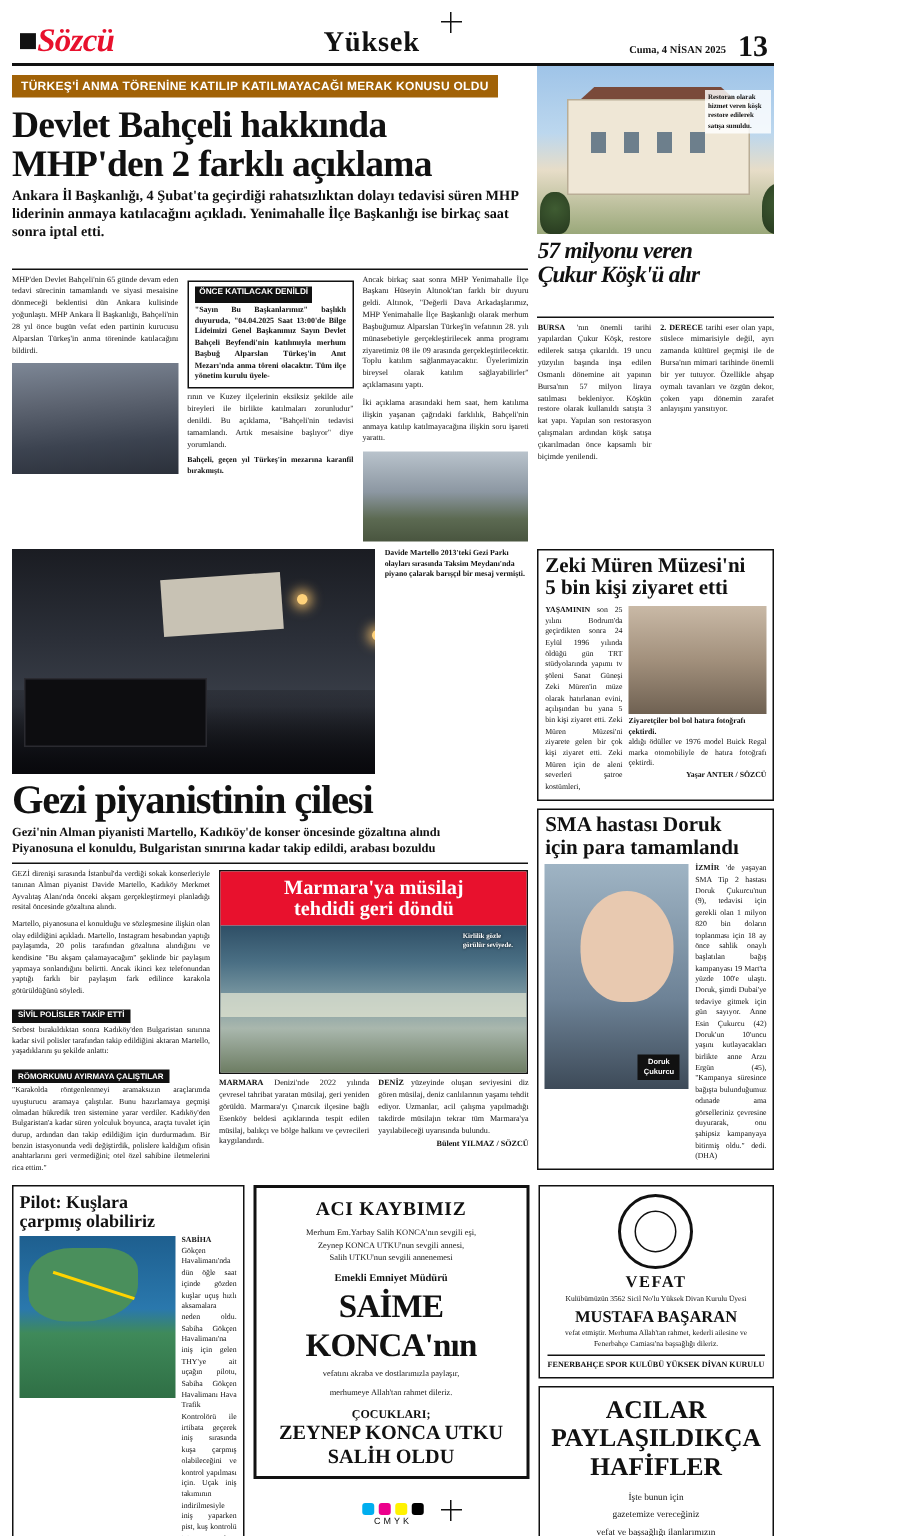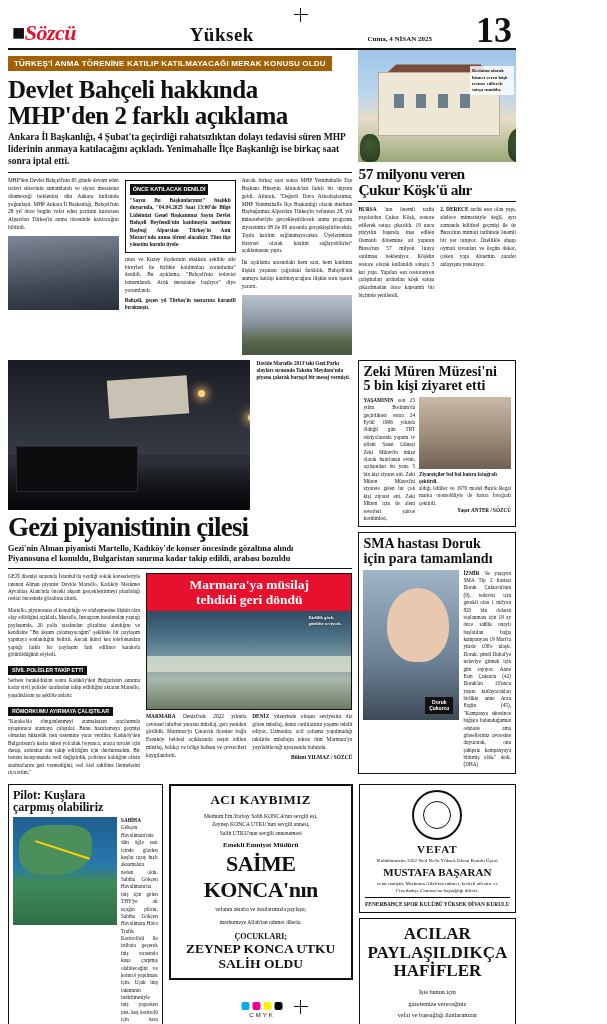--- a/index.html
+++ b/index.html
@@ -13,32 +13,32 @@
   }
   .page{position:relative;width:524px;height:1024px;box-sizing:border-box;padding:0 8px;}
 
   
   .masthead{display:flex;align-items:flex-end;justify-content:space-between;padding:14px 4px 2px 4px;border-bottom:2px solid #111;}
   .logo{font-family:"Liberation Serif",serif;font-weight:bold;font-size:22px;font-style:italic;color:#e8112d;letter-spacing:-0.5px;}
   .logo .dot{color:#111;font-style:normal;}
   .section-title{font-size:19px;font-weight:bold;letter-spacing:0.5px;}
   .mast-right{display:flex;align-items:flex-end;gap:8px;}
   .mast-date{font-size:7px;font-weight:bold;padding-bottom:3px;}
-  .page-num{font-size:36px;font-weight:bold;line-height:0.9;margin-left:36px;}
+  .page-num{font-size:20px;font-weight:bold;line-height:0.9;}
 
   
   .kicker{background:#a16207;color:#fff;font-family:"Liberation Sans",sans-serif;font-weight:bold;font-size:8px;padding:3px 6px;display:inline-block;margin:6px 0 4px 0;letter-spacing:0.2px;}
 
   
   .top-wrap{display:flex;gap:6px;}
   .top-left{width:400px;}
   .top-right{width:183px;}
 
   .headline{font-family:"Liberation Serif",serif;font-weight:bold;font-size:25px;line-height:1.02;letter-spacing:-0.5px;color:#111;margin:2px 0 4px 0;}
-  .subhead{font-size:9.5px;line-height:1.25;font-weight:bold;color:#111;border-bottom:1px solid #111;padding-bottom:4px;margin-bottom:4px;}
+  .subhead{font-size:9.5px;line-height:1.25;font-weight:bold;color:#111;border-bottom:1px solid #111;padding-bottom:17px;margin-bottom:4px;}
 
   .cols3{display:flex;gap:6px;font-size:5.4px;line-height:1.45;text-align:justify;}
   .cols3 .c{flex:1;}
   .cols2{display:flex;gap:6px;font-size:5.4px;line-height:1.45;text-align:justify;}
   .cols2 .c{flex:1;}
 
   .boxed{border:1px solid #111;padding:3px 4px;margin-top:3px;}
   .boxed .bt{background:#111;color:#fff;font-family:"Liberation Sans",sans-serif;font-size:5.5px;font-weight:bold;padding:1.5px 3px;display:inline-block;margin-bottom:2px;}
   .boxed p{margin:0;font-size:5.3px;line-height:1.4;text-align:justify;font-weight:bold;}
 
@@ -184,21 +184,21 @@
         <div class="mansion-roof"></div>
         <div class="mansion-house"></div>
         <div class="mansion-win" style="left:36px;top:44px;"></div>
         <div class="mansion-win" style="left:58px;top:44px;"></div>
         <div class="mansion-win" style="left:80px;top:44px;"></div>
         <div class="mansion-win" style="left:102px;top:44px;"></div>
         <div class="mansion-tree" style="left:150px;"></div>
         <div class="mansion-tree" style="left:2px;width:20px;height:28px;"></div>
         <div style="position:absolute;right:2px;top:16px;width:40px;font-size:4.6px;line-height:1.35;font-weight:bold;color:#111;background:rgba(255,255,255,.82);padding:2px;">Restoran olarak hizmet veren köşk restore edilerek satışa sunuldu.</div>
       </div>
-      <div class="headline" style="font-size:15.5px;margin-top:4px;border-bottom:1px solid #111;padding-bottom:3px;">
+      <div class="headline" style="font-size:15.5px;margin-top:4px;border-bottom:1px solid #111;padding-bottom:19px;font-style:italic;">
         <div>57 milyonu veren</div>
         <div>Çukur Köşk'ü alır</div>
       </div>
       <div class="cols2" style="margin-top:3px;">
         <div class="c">
           <p><span class="src">BURSA</span> <span>'nın önemli tarihi yapılardan Çukur Köşk, restore edilerek satışa çıkarıldı. 19 uncu yüzyılın başında inşa edilen Osmanlı dönemine ait yapının Bursa'nın 57 milyon liraya satılması bekleniyor. Köşkün restore olarak kullanıldı satışta 3 kat yapı. Yapılan son restorasyon çalışmaları ardından köşk satışa çıkarılmadan önce kapsamlı bir biçimde yenilendi.</span></p>
         </div>
         <div class="c">
           <p><span class="src">2. DERECE</span> <span>tarihi eser olan yapı, süslece mimarisiyle değil, ayrı zamanda kültürel geçmişi ile de Bursa'nın mimari tarihinde önemli bir yer tutuyor. Özellikle ahşap oymalı tavanları ve özgün dekor, çoken yapı dönemin zarafet anlayışını yansıtıyor.</span></p>
         </div>

